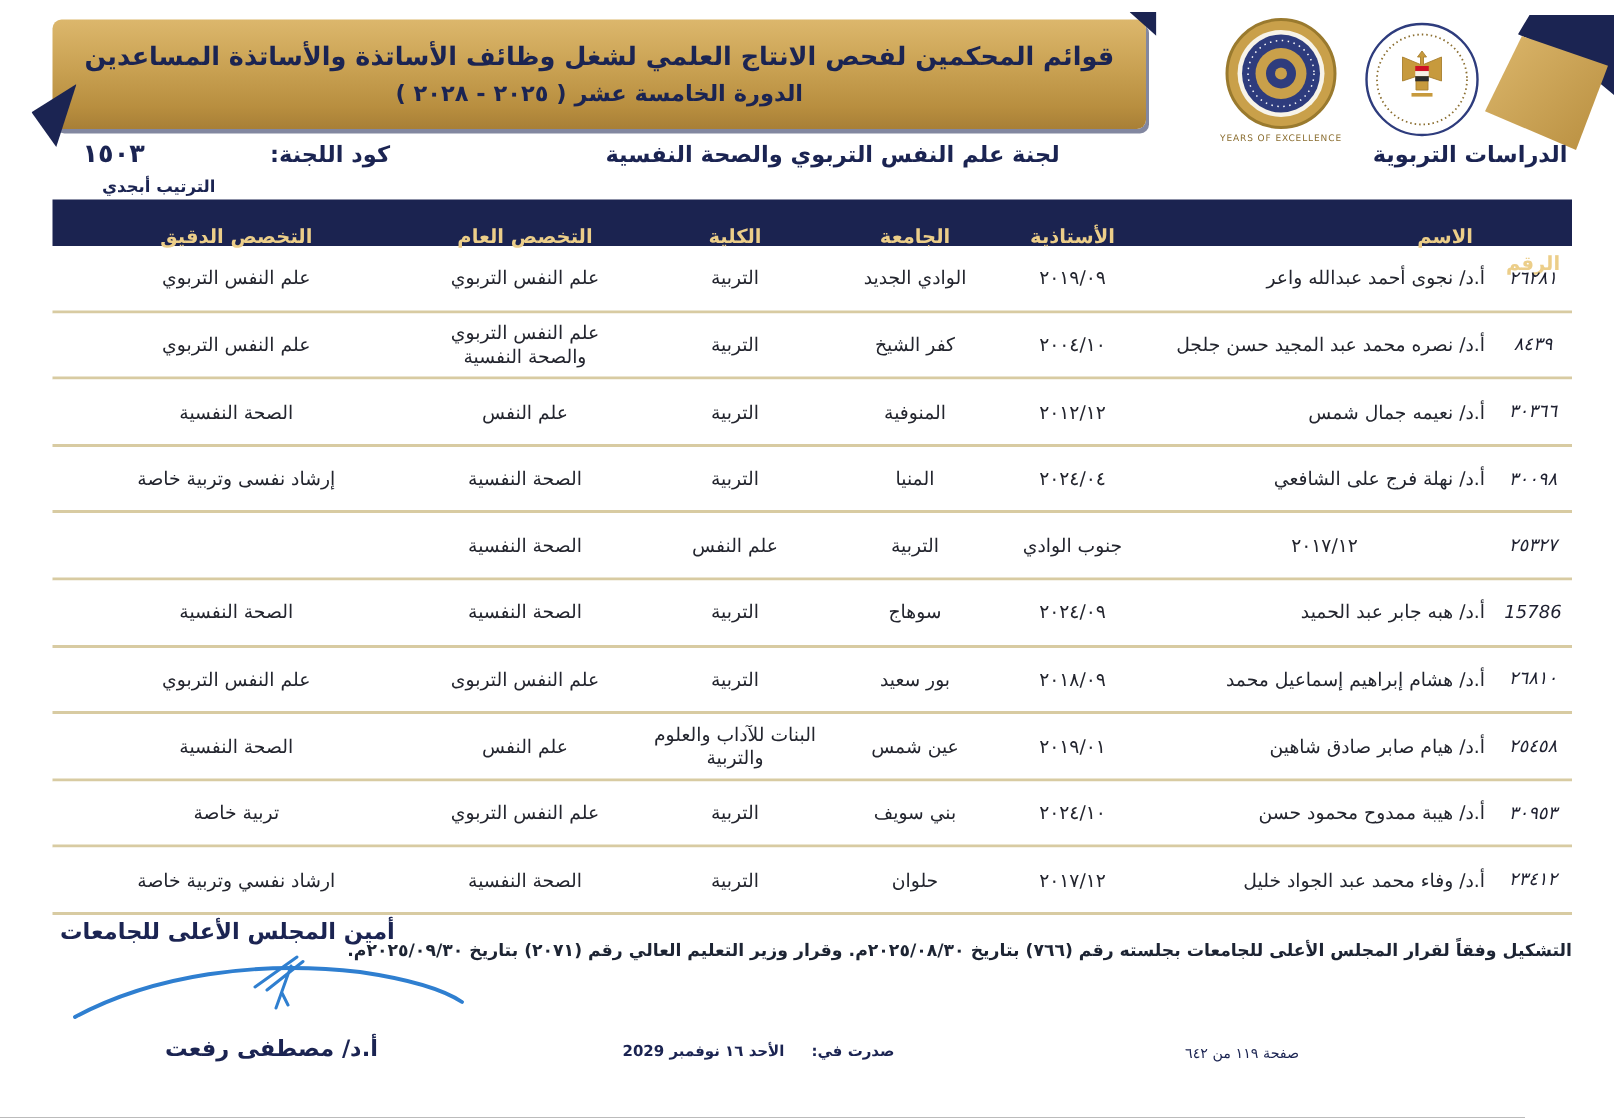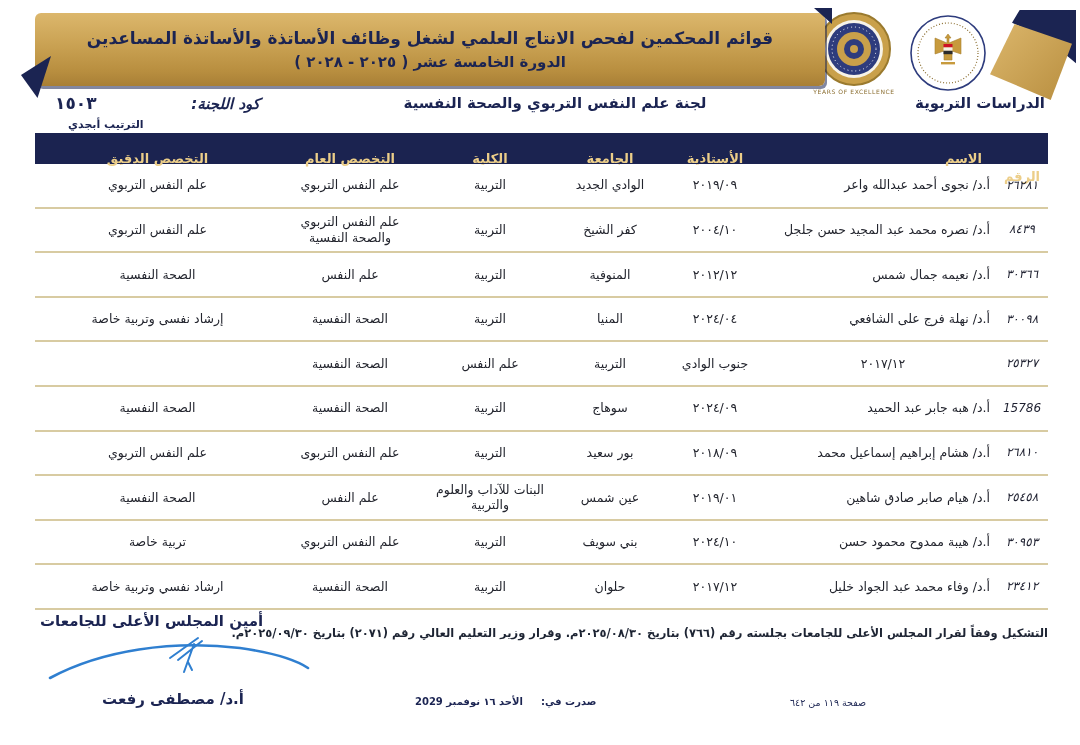--- a/index.html
+++ b/index.html
@@ -6,21 +6,21 @@
   html,body { background:#888; }
   body { font-family:"DejaVu Sans", sans-serif; }
   .page {
     position:relative; width:1080px; height:745px; margin:0 auto;
     background:#ffffff; overflow:hidden; direction:rtl;
     color:#1b2452;
   }
 
   
   .banner {
-    position:absolute; left:35px; top:13px; width:790px; height:73px;
+    position:absolute; left:35px; top:13px; width:729px; height:73px;
     background:linear-gradient(180deg,#dcb76c 0%, #c9a152 45%, #b88e3f 80%, #a87f36 100%);
     border-radius:6px;
     display:flex; flex-direction:column; align-items:center; justify-content:center;
     gap:5px; z-index:2;
     box-shadow:2px 3px 0 rgba(27,36,82,.55);
   }
   .banner::before {
     content:""; position:absolute; right:-7px; top:-5px;
     width:18px; height:16px; background:#1b2452;
     clip-path:polygon(0 0,100% 0,100% 100%);
@@ -54,21 +54,21 @@
     position:absolute; right:35px; top:94px; font-size:15px; font-weight:bold;
   }
   .committee {
     position:absolute; left:330px; top:94px; width:450px; text-align:center;
     font-size:15px; font-weight:bold;
   }
   .code-box {
     position:absolute; left:55px; top:93px; width:205px;
     display:flex; align-items:baseline; justify-content:space-between;
   }
-  .code-box .lbl { font-size:15px; font-weight:bold;font-style:italic; }
+  .code-box .lbl { font-size:15px; font-weight:bold; }
   .code-box .val { font-size:17px; font-weight:bold; letter-spacing:2px; }
   .order-note {
     position:absolute; left:68px; top:118px; font-size:11px; font-weight:bold;
   }
 
   
   .table {
     position:absolute; left:35px; top:133px; width:1013px;
   }
   .thead, .trow {
@@ -98,21 +98,21 @@
     position:absolute; right:32px; top:626px; width:700px;
     text-align:right; font-size:11.5px; font-weight:bold; color:#1d2433;
     white-space:nowrap;
   }
   .sec-title {
     position:absolute; left:40px; top:612px; width:285px; text-align:left;
     font-size:15px; font-weight:bold;
   }
   .signature { position:absolute; left:42px; top:632px; width:275px; height:56px; }
   .sec-name {
-    position:absolute; left:58px; top:690px; width:230px; text-align:center;
+    position:absolute; left:66px; top:690px; width:230px; text-align:center;
     font-size:15px; font-weight:bold;
   }
   .issued {
     position:absolute; left:415px; top:696px; display:flex; gap:18px;
     font-size:10px; font-weight:bold; color:#1b2452;
   }
   .page-info {
     position:absolute; left:790px; top:697px; font-size:9.5px; color:#1b2452;
   }
 </style>

